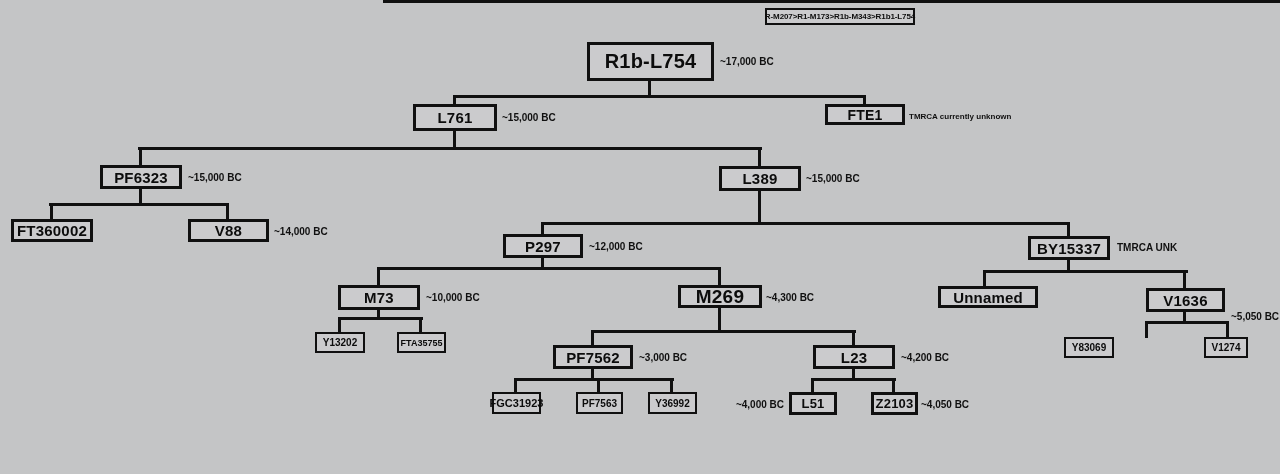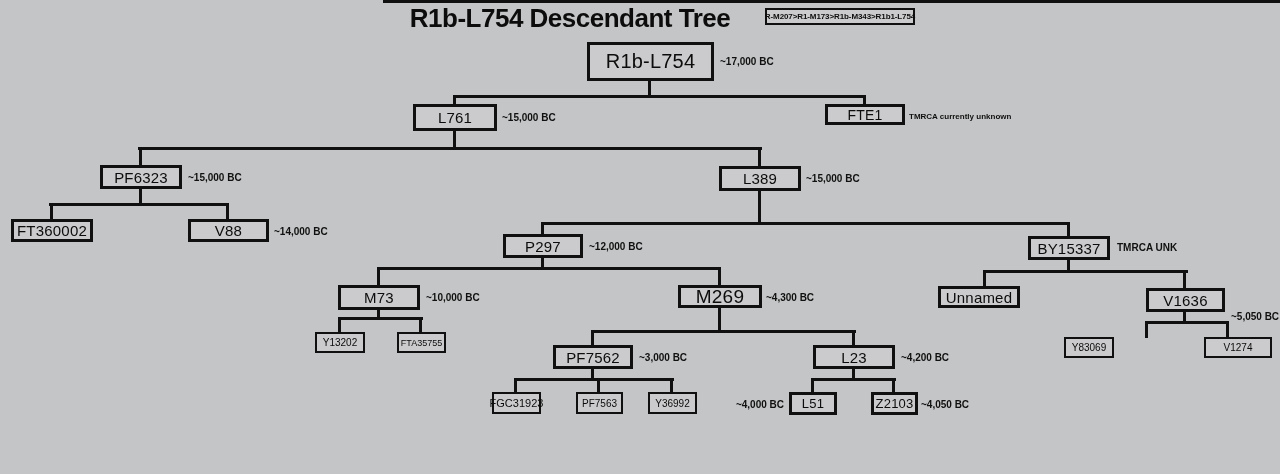--- a/index.html
+++ b/index.html
@@ -15,38 +15,37 @@
   }
   .crumb{
     position:absolute;left:765px;top:8px;width:150px;height:17px;
     border:2px solid #101010;background:#cbcbcd;box-sizing:border-box;
     display:flex;align-items:center;justify-content:center;
     font-size:8px;font-weight:bold;color:#0d0d0d;letter-spacing:-0.1px;white-space:nowrap;
   }
   .node{
     position:absolute;background:#cbcbcd;border:3px solid #101010;
     box-sizing:border-box;display:flex;align-items:center;justify-content:center;
-    font-weight:normal;color:#0c0c0c;white-space:nowrap;letter-spacing:0.2px;
+    font-weight:bold;color:#0c0c0c;white-space:nowrap;letter-spacing:0.2px;
   }
   .node.small{border-width:2px;letter-spacing:0;}
   .ln{position:absolute;display:block;background:#101010;}
   .note{
     position:absolute;transform:translateY(-50%);
     font-size:10px;font-weight:bold;color:#101010;white-space:nowrap;
   }
   .note.right-anchor{text-align:right;margin-left:12px;}
 </style>
 </head>
 <body>
 
 <div class="canvas">
 
   <i class="ln" style="left:383px;top:0;width:897px;height:3px"></i>
 
-  <div class="page-title">R1b-L754 Descendant Tree</div>
   <div class="crumb">R-M207&gt;R1-M173&gt;R1b-M343&gt;R1b1-L754</div>
 
   <i class="ln" style="left:648px;top:81px;width:3px;height:15px"></i>
   <i class="ln" style="left:453px;top:95px;width:413px;height:3px"></i>
   <i class="ln" style="left:453px;top:95px;width:3px;height:10px"></i>
   <i class="ln" style="left:863px;top:95px;width:3px;height:10px"></i>
 
   <i class="ln" style="left:453px;top:131px;width:3px;height:17px"></i>
   <i class="ln" style="left:138px;top:147px;width:624px;height:3px"></i>
   <i class="ln" style="left:139px;top:147px;width:3px;height:19px"></i>
@@ -102,28 +101,28 @@
   <div class="node" style="left:413px;top:104px;width:84px;height:27px;font-size:15px">L761</div>
   <div class="node" style="left:825px;top:104px;width:80px;height:21px;font-size:14px">FTE1</div>
   <div class="node" style="left:100px;top:165px;width:82px;height:24px;font-size:15px">PF6323</div>
   <div class="node" style="left:719px;top:166px;width:82px;height:25px;font-size:15px">L389</div>
   <div class="node" style="left:11px;top:219px;width:82px;height:23px;font-size:15px">FT360002</div>
   <div class="node" style="left:188px;top:219px;width:81px;height:23px;font-size:15px">V88</div>
   <div class="node" style="left:503px;top:234px;width:80px;height:24px;font-size:15px">P297</div>
   <div class="node" style="left:1028px;top:236px;width:82px;height:24px;font-size:15px">BY15337</div>
   <div class="node" style="left:338px;top:285px;width:82px;height:25px;font-size:15px">M73</div>
   <div class="node" style="left:678px;top:285px;width:84px;height:23px;font-size:19px">M269</div>
-  <div class="node" style="left:938px;top:286px;width:82px;height:22px;font-size:15px">Unnamed</div>
+  <div class="node" style="left:938px;top:286px;width:100px;height:22px;font-size:15px">Unnamed</div>
   <div class="node" style="left:1146px;top:288px;width:79px;height:24px;font-size:15px">V1636</div>
   <div class="node small" style="left:315px;top:332px;width:50px;height:21px;font-size:10px">Y13202</div>
   <div class="node small" style="left:397px;top:332px;width:49px;height:21px;font-size:9px">FTA35755</div>
   <div class="node" style="left:553px;top:345px;width:80px;height:24px;font-size:15px">PF7562</div>
   <div class="node" style="left:813px;top:345px;width:82px;height:24px;font-size:15px">L23</div>
   <div class="node small" style="left:1064px;top:337px;width:50px;height:21px;font-size:10px">Y83069</div>
-  <div class="node small" style="left:1204px;top:337px;width:68px;height:21px;font-size:10px">V1274</div>
+  <div class="node small" style="left:1204px;top:337px;width:44px;height:21px;font-size:10px">V1274</div>
   <div class="node small" style="left:492px;top:392px;width:49px;height:22px;font-size:11px">FGC31923</div>
   <div class="node small" style="left:576px;top:392px;width:47px;height:22px;font-size:10px">PF7563</div>
   <div class="node small" style="left:648px;top:392px;width:49px;height:22px;font-size:10px">Y36992</div>
   <div class="node" style="left:789px;top:392px;width:48px;height:23px;font-size:13px">L51</div>
   <div class="node" style="left:871px;top:392px;width:47px;height:23px;font-size:13px">Z2103</div>
 
   <div class="note" style="left:720px;top:61px">~17,000 BC</div>
   <div class="note" style="left:502px;top:117px">~15,000 BC</div>
   <div class="note" style="left:909px;top:116px;font-size:8px">TMRCA currently unknown</div>
   <div class="note" style="left:188px;top:177px">~15,000 BC</div>

